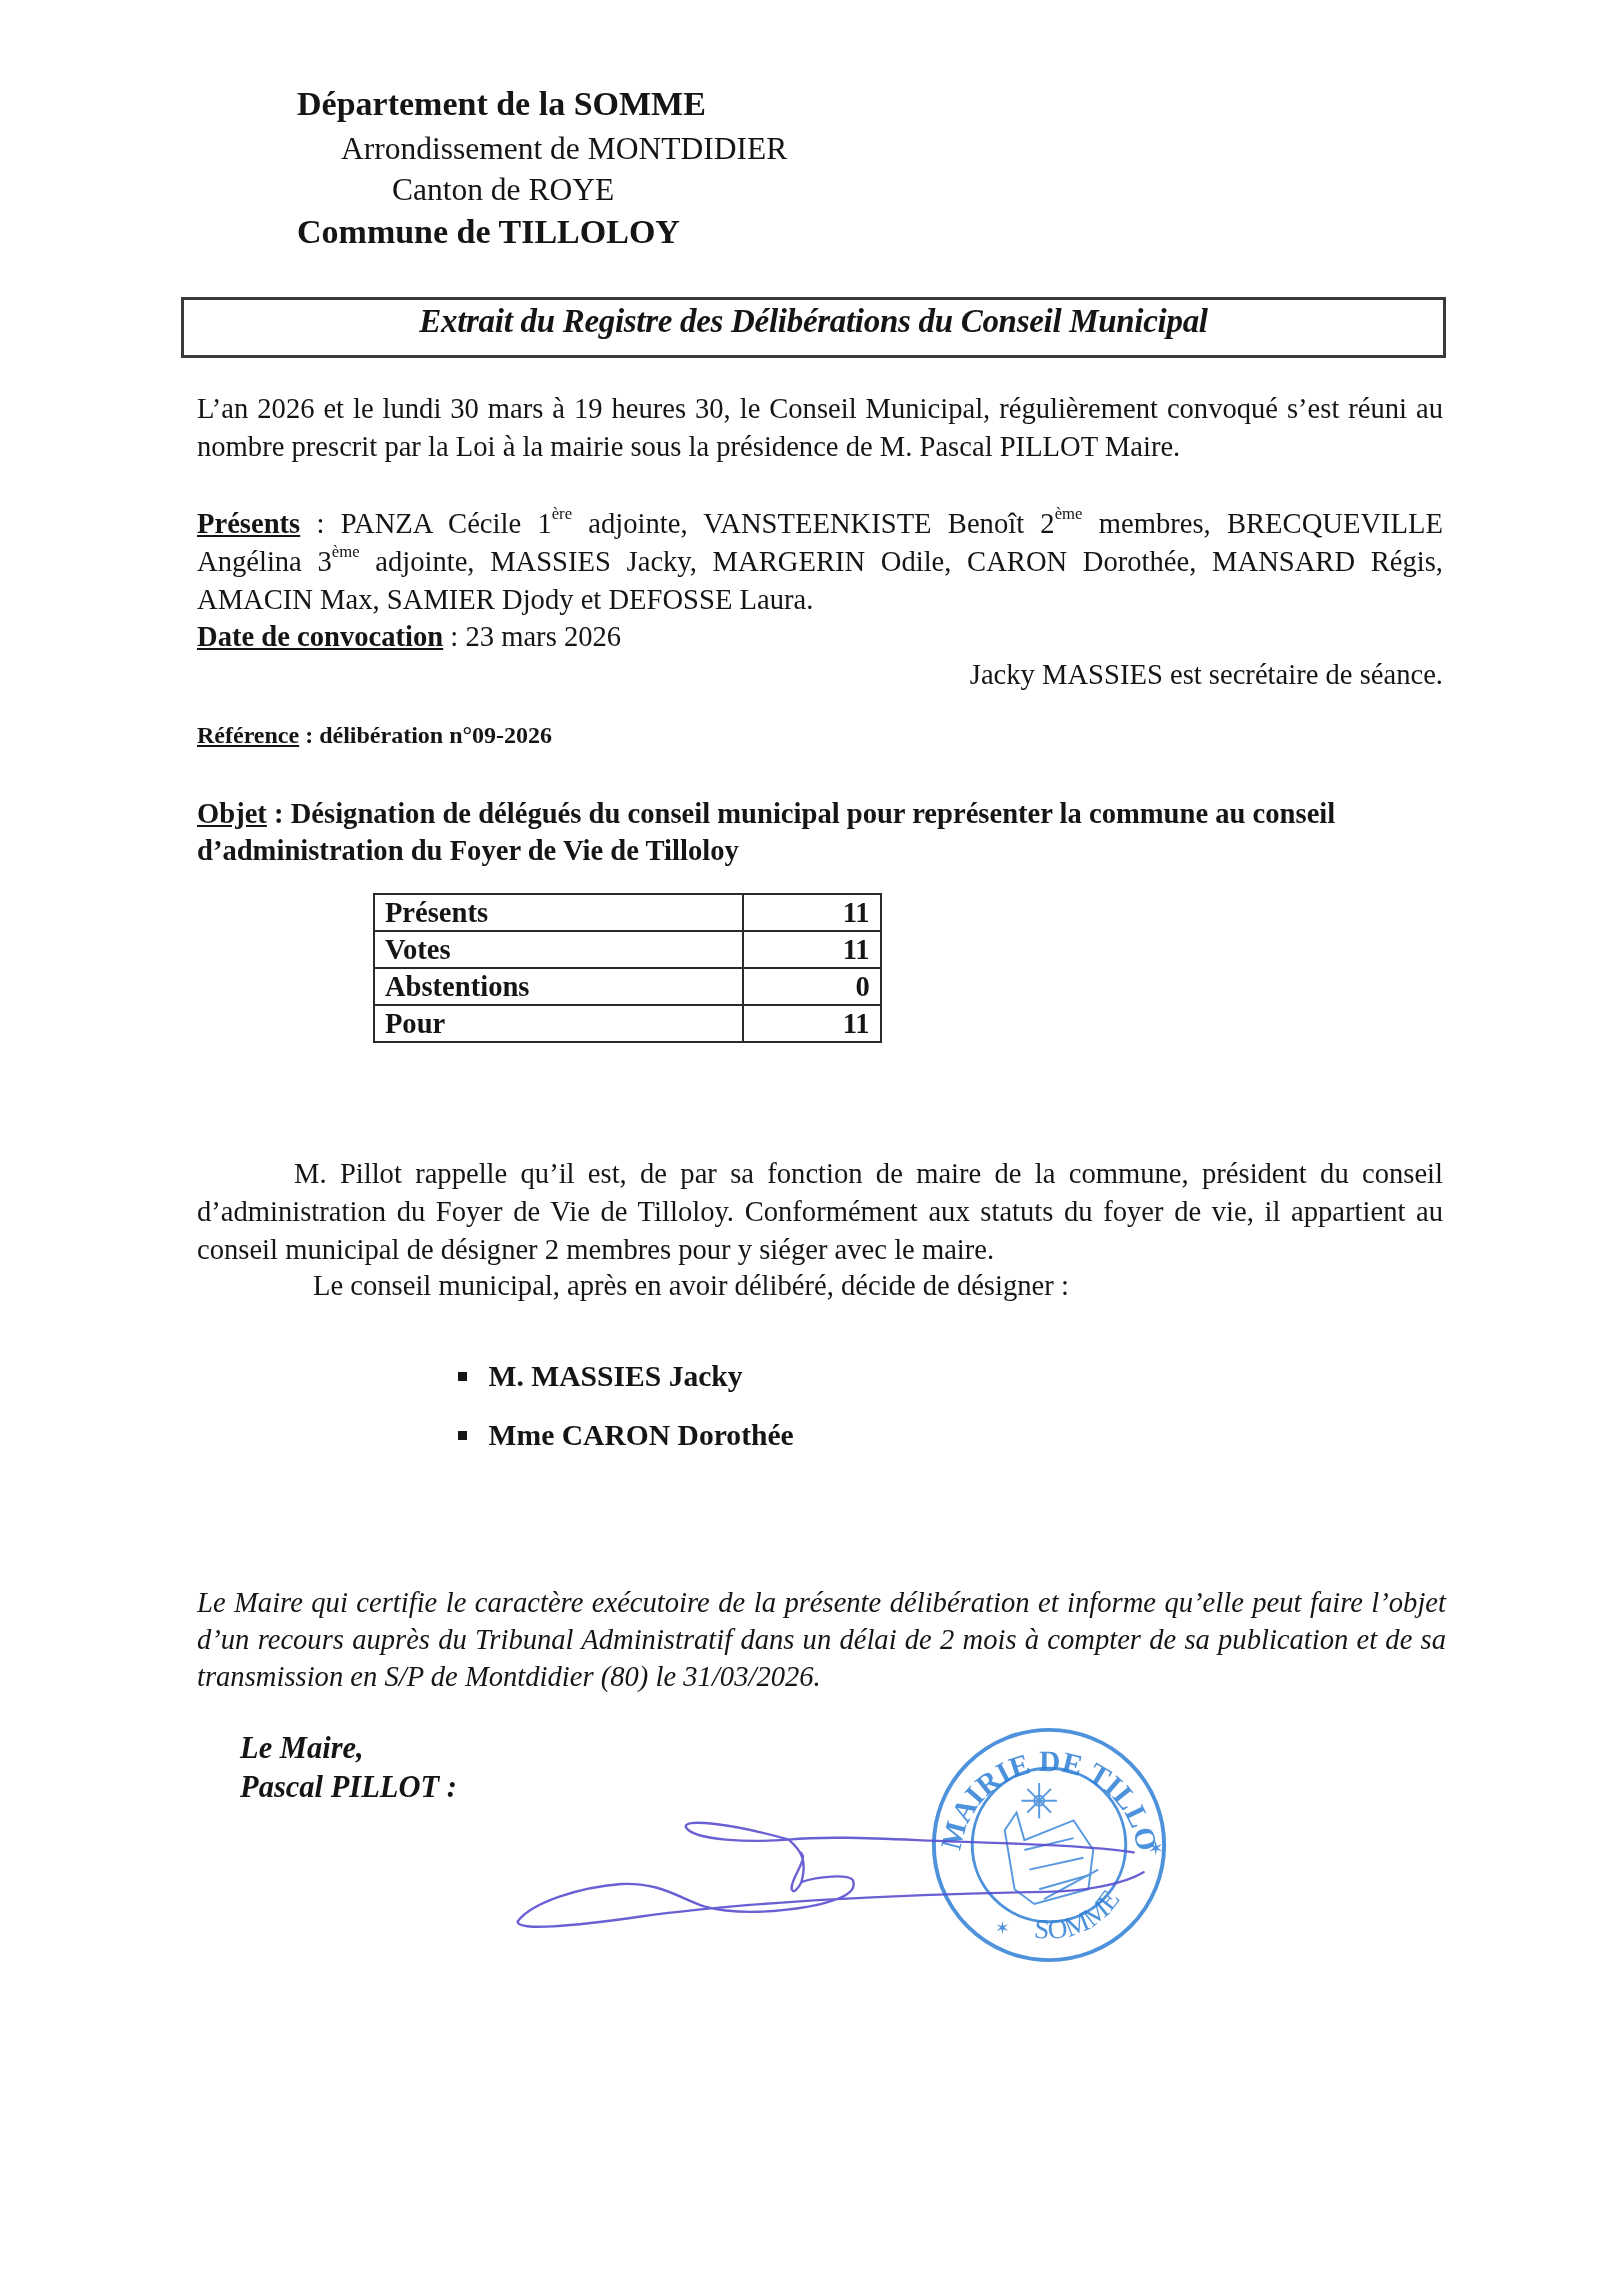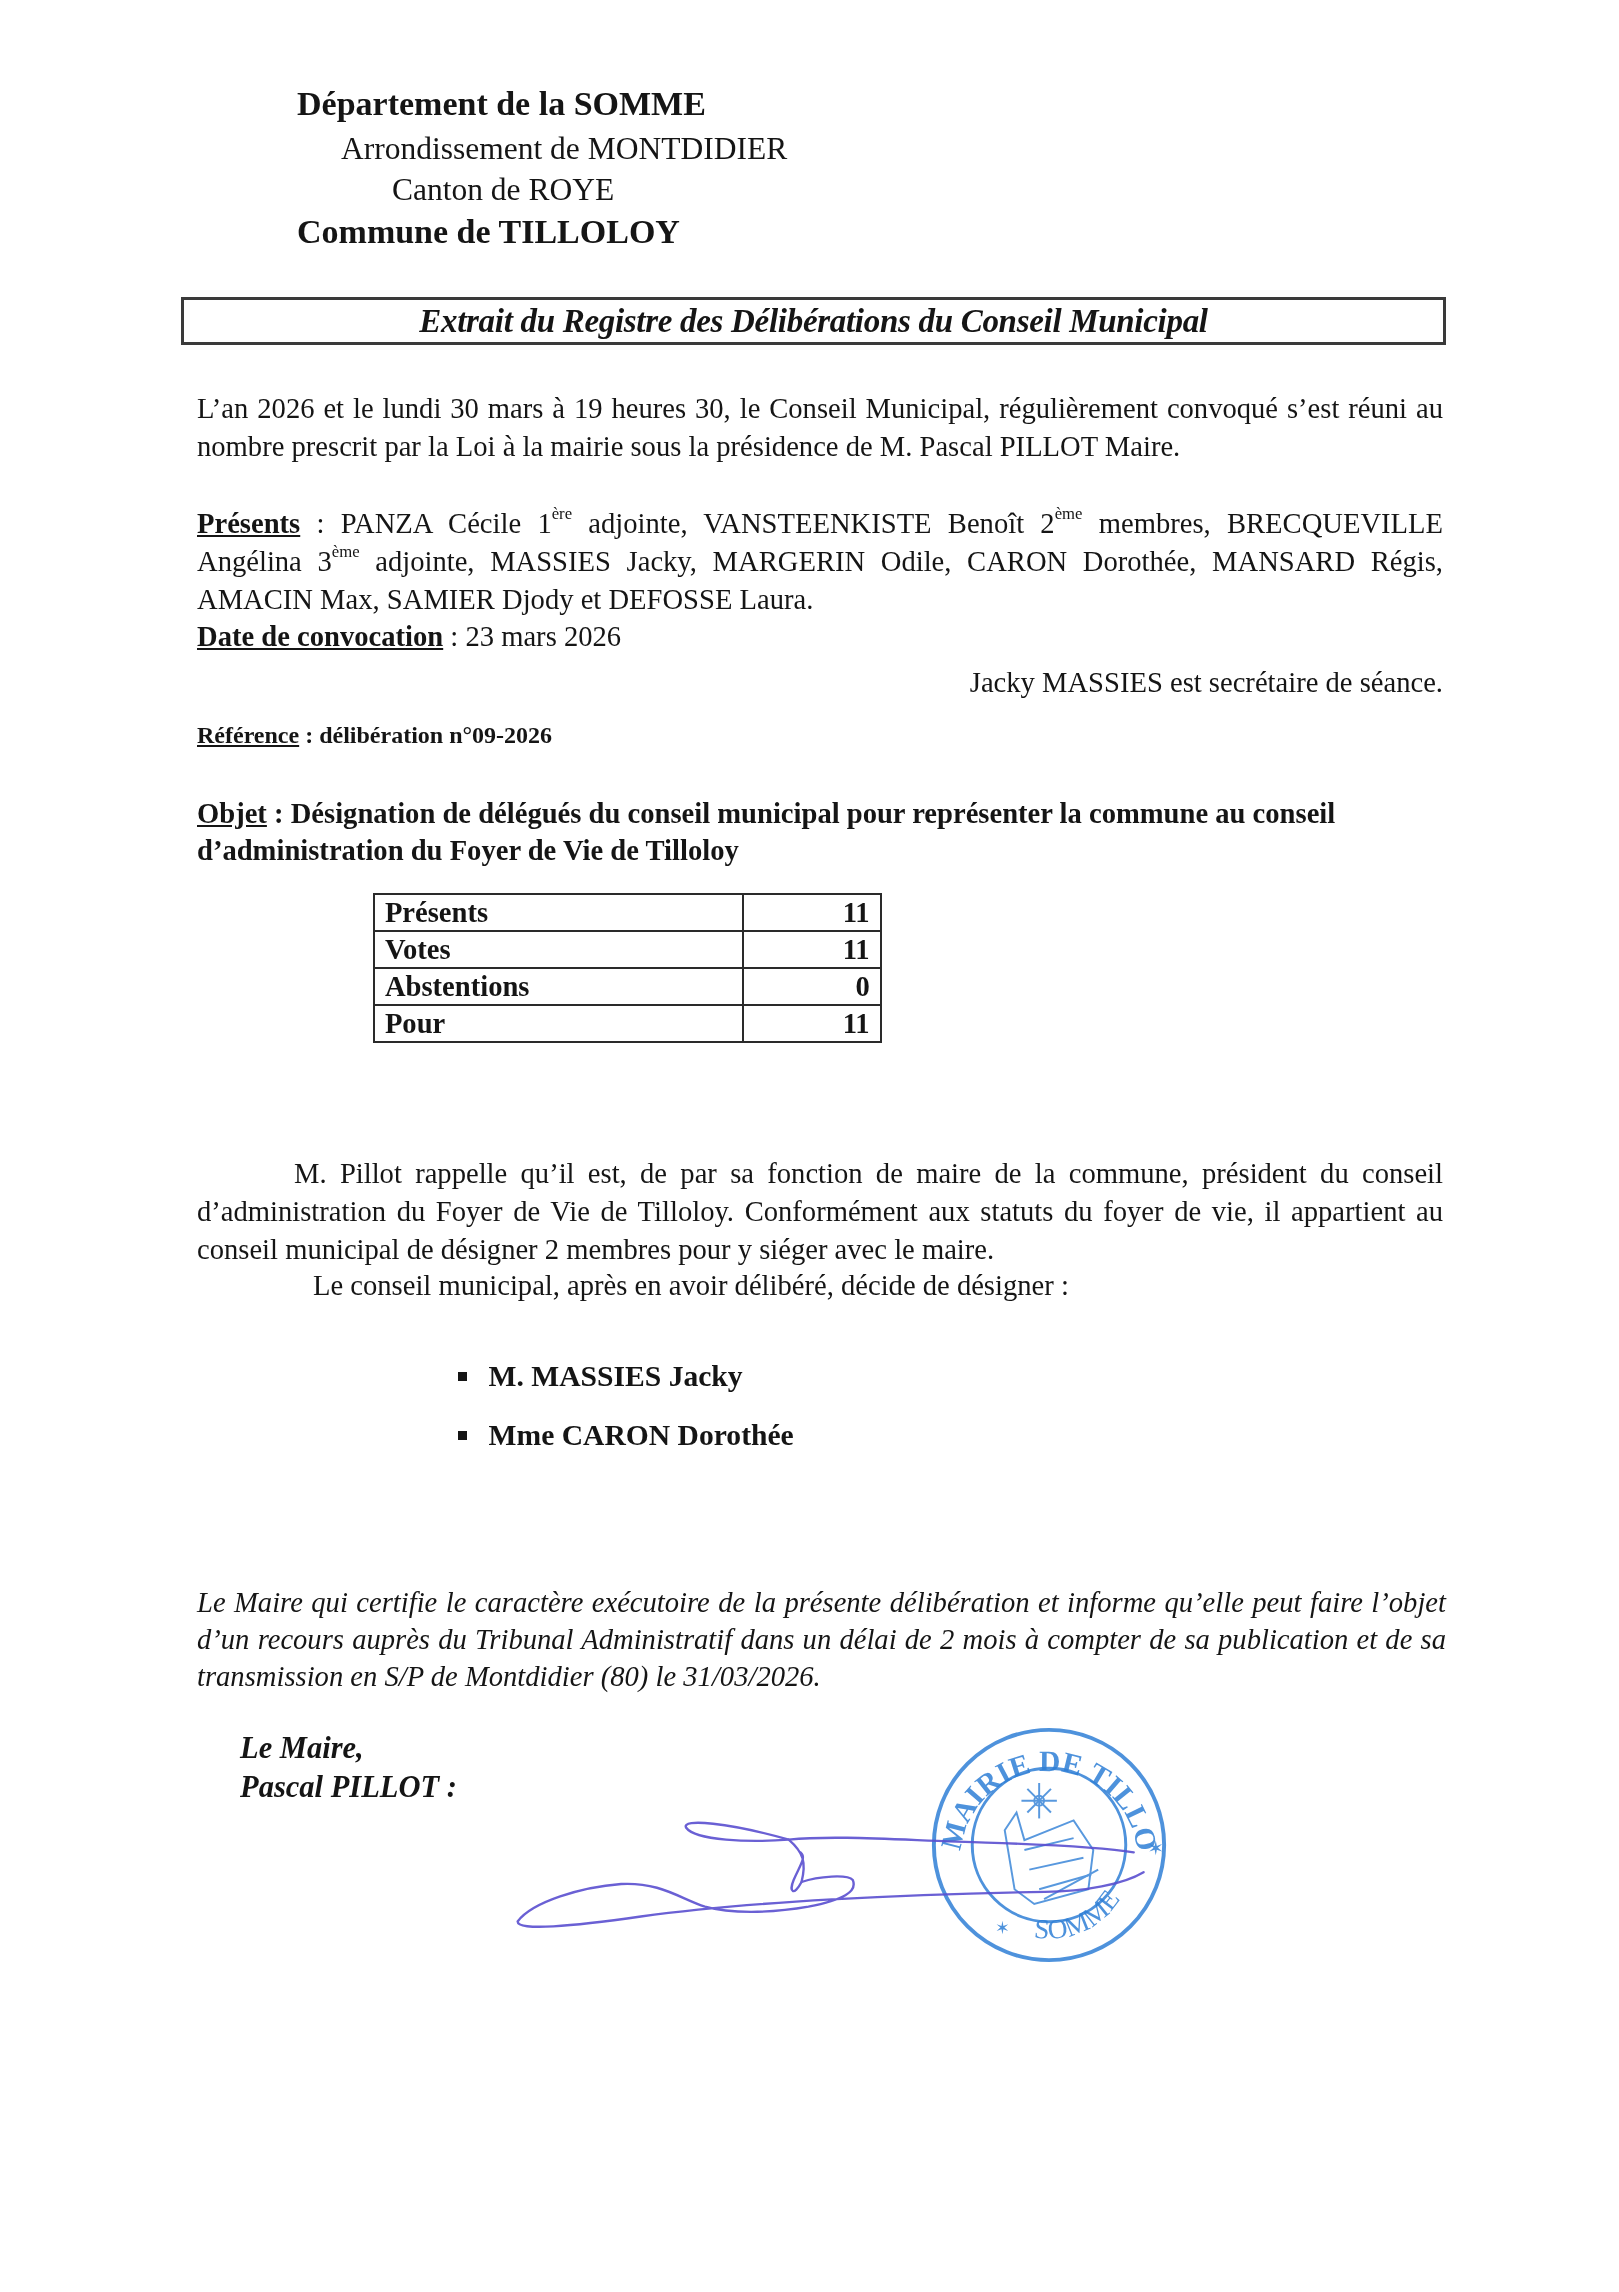--- a/index.html
+++ b/index.html
@@ -1,21 +1,21 @@
 <!DOCTYPE html>
 <html><head>
 <meta charset="utf-8">
 <style>
   html, body { margin: 0; padding: 0; background: #ffffff; }
   body { width: 1619px; height: 2292px; position: relative; overflow: hidden;
          font-family: "Liberation Serif", serif; color: #151515; }
   .abs { position: absolute; }
   .hdr-bold { font-weight: bold; font-size: 34px; }
   .hdr-reg { font-size: 31.5px; }
-  .title-box { position: absolute; left: 181px; top: 297px; width: 1265px; height: 48px;
+  .title-box { position: absolute; left: 181px; top: 297px; width: 1265px; height: 61px;
                border: 3px solid #3a3a3a; box-sizing: border-box; }
   .title-text { position: absolute; left: 0; right: 0; top: 3px; text-align: center;
                 font-style: italic; font-weight: bold; font-size: 33px; letter-spacing: -0.3px; }
   .para { position: absolute; left: 197px; width: 1246px; font-size: 28.6px; line-height: 38px;
           text-align: justify; }
   .u { text-decoration: underline; font-weight: bold; }
   sup { font-size: 16.7px; line-height: 0; vertical-align: 13.8px; }
   .bold { font-weight: bold; }
   .vote-table { position: absolute; left: 373px; top: 893px; border-collapse: collapse;
                 font-weight: bold; font-size: 28.6px; }
@@ -44,21 +44,21 @@
 <div class="para" style="top:390px;">L’an 2026 et le lundi 30 mars à 19 heures 30, le Conseil Municipal, régulièrement convoqué s’est réuni au nombre prescrit par la Loi à la mairie sous la présidence de M. Pascal PILLOT Maire.</div>
 
 <div class="para" style="top:505px;">
   <span class="u">Présents</span><span> : </span><span>PANZA Cécile 1</span><sup>ère</sup><span> adjointe, </span><span>VANSTEENKISTE Benoît 2</span><sup>ème</sup><span> membres, </span><span>BRECQUEVILLE Angélina 3</span><sup>ème</sup><span> adjointe, </span><span>MASSIES Jacky, MARGERIN Odile, CARON Dorothée, MANSARD Régis, AMACIN Max, SAMIER Djody et DEFOSSE Laura.</span>
 </div>
 
 <div class="abs" style="left:197px; top:621px; font-size:28.6px;">
   <span class="u">Date de convocation</span><span> : 23 mars 2026</span>
 </div>
 
-<div class="abs" style="right:176px; top:659px; font-size:28.6px;margin-top:8px;">Jacky MASSIES est secrétaire de séance.</div>
+<div class="abs" style="right:176px; top:659px; font-size:28.6px;">Jacky MASSIES est secrétaire de séance.</div>
 
 <div class="abs bold" style="left:197px; top:722px; font-size:24px;">
   <span class="u">Référence</span><span> : délibération n°09-2026</span>
 </div>
 
 <div class="abs bold" style="left:197px; top:795px; width:1231px; font-size:28.6px; line-height:37px;">
   <span class="u">Objet</span><span> : Désignation de délégués du conseil municipal pour représenter la commune au conseil d’administration du Foyer de Vie de Tilloloy</span>
 </div>
 
 <table class="vote-table">

